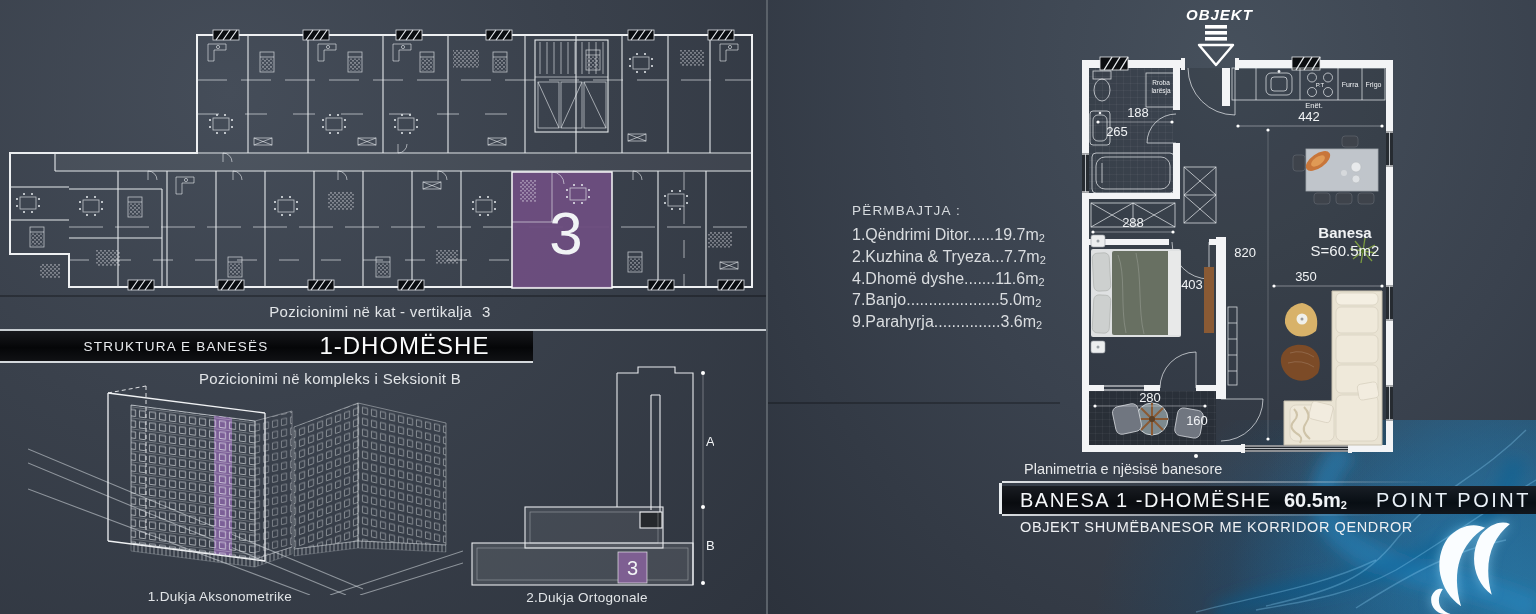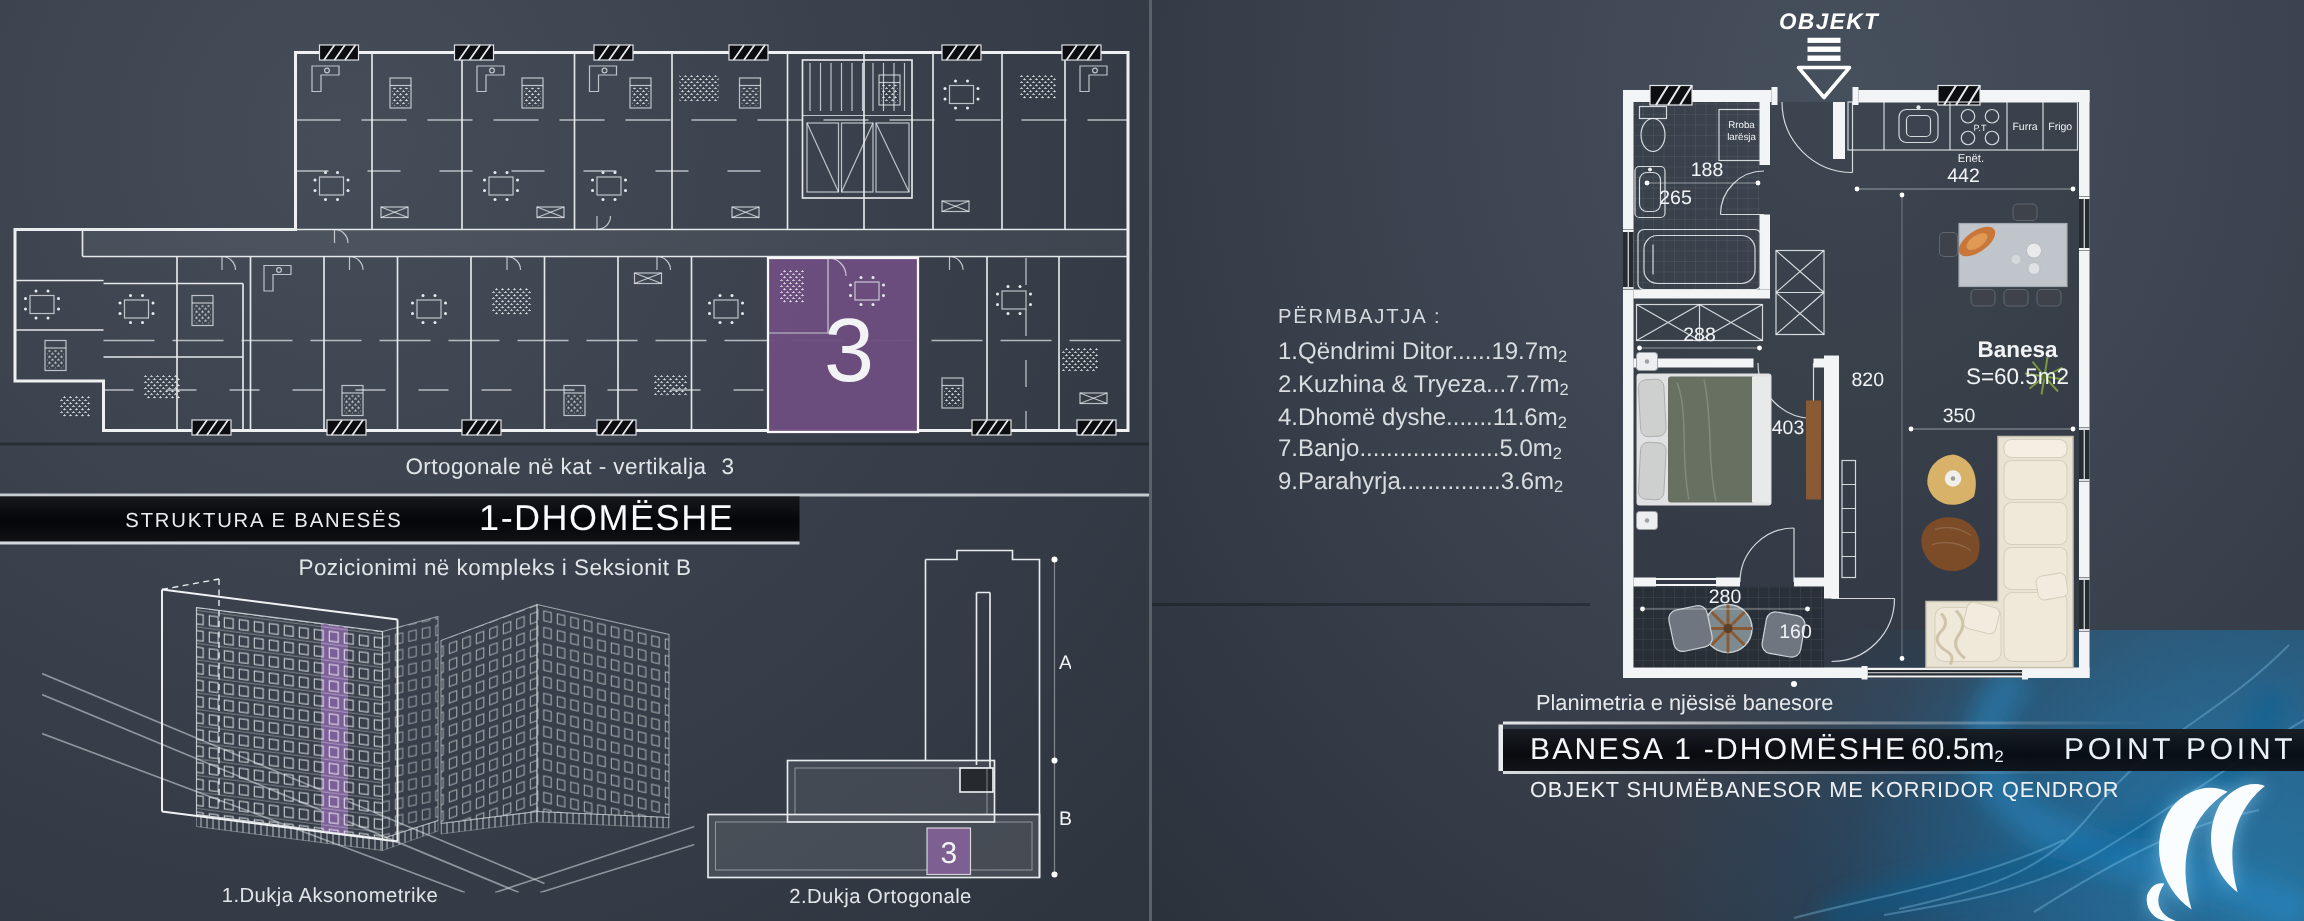--- a/index.html
+++ b/index.html
@@ -35,21 +35,21 @@
   .contents .hd{font-size:13.5px;letter-spacing:1.2px;color:#d6dade;margin-bottom:7px;}
   .contents .row{font-size:16px;line-height:20.8px;color:#dadde0;white-space:nowrap;}
   .contents .sub,.sub2{font-size:11px;position:relative;top:2px;}
   .plan-caption{left:1024px;top:461px;font-size:14.5px;color:#e6e8ea;}
   .lineA{left:1002px;top:481px;width:430px;height:2px;
     background:linear-gradient(90deg,rgba(235,238,241,.95),rgba(235,238,241,0));}
   .lnotch{left:999px;top:483px;width:3px;height:31px;background:#e8ecef;}
   .banner-right{left:1002px;top:486px;width:534px;height:28px;
     background:linear-gradient(180deg,rgba(24,27,33,.95),rgba(5,7,10,.92) 60%,rgba(16,18,23,.95));}
   .banner-right .t1{position:absolute;left:18px;top:3px;font-size:20px;letter-spacing:1.5px;color:#f5f7f9;}
-  .banner-right .t2{position:absolute;left:272px;top:3px;font-size:20px;color:#f0f3f6;}
+  .banner-right .t2{position:absolute;left:282px;top:3px;font-size:20px;color:#f0f3f6;font-weight:bold;}
   .banner-right .t3{position:absolute;left:374px;top:3px;font-size:20px;letter-spacing:2.5px;color:#eaf1f8;}
   .underline-right{left:1002px;top:514px;width:380px;height:1.5px;
     background:linear-gradient(90deg,rgba(235,238,241,.9),rgba(235,238,241,0));}
   .subtitle{left:1020px;top:519px;font-size:14.5px;letter-spacing:.6px;color:#eef0f3;}
   
   .bluefx{left:1016px;top:420px;width:520px;height:194px;pointer-events:none;
     background:
       radial-gradient(circle at 98% 95%, rgba(40,150,210,.55), rgba(40,150,210,0) 55%),
       radial-gradient(circle at 80% 60%, rgba(25,115,175,.35), rgba(25,115,175,0) 55%),
       radial-gradient(circle at 55% 100%, rgba(12,80,130,.45), rgba(12,80,130,0) 60%),
@@ -236,21 +236,21 @@
       <line x1="544" y1="150" x2="544" y2="200" class="o3"></line>
       <line x1="504" y1="200" x2="544" y2="200" class="o3"></line>
       <rect x="512" y="158" width="16" height="22" fill="url(#nz)"></rect>
       <use href="#mTable" x="562" y="166"></use>
       <path d="M544,150 a12,12 0 0 1 12,12" class="o3"></path>
       <text x="558" y="232" font-size="60" text-anchor="middle" fill="#ffffff">3</text>
     </g>
   </svg>
 
   <div class="abs cap cap-floor">
-    <span>Ortogonale në kat - vertikalja</span><span class="capnum">3</span>
+    <span>Pozicionimi në kat - vertikalja</span><span class="capnum">3</span>
   </div>
 
   <div class="abs topline"></div>
   <div class="abs banner-left">
     <span class="b-small">STRUKTURA E BANESËS</span>
     <span class="b-big">1-DHOMËSHE</span>
   </div>
   <div class="abs underline-left"></div>
   <div class="abs cap cap-complex">Pozicionimi në kompleks i Seksionit B</div>
 

